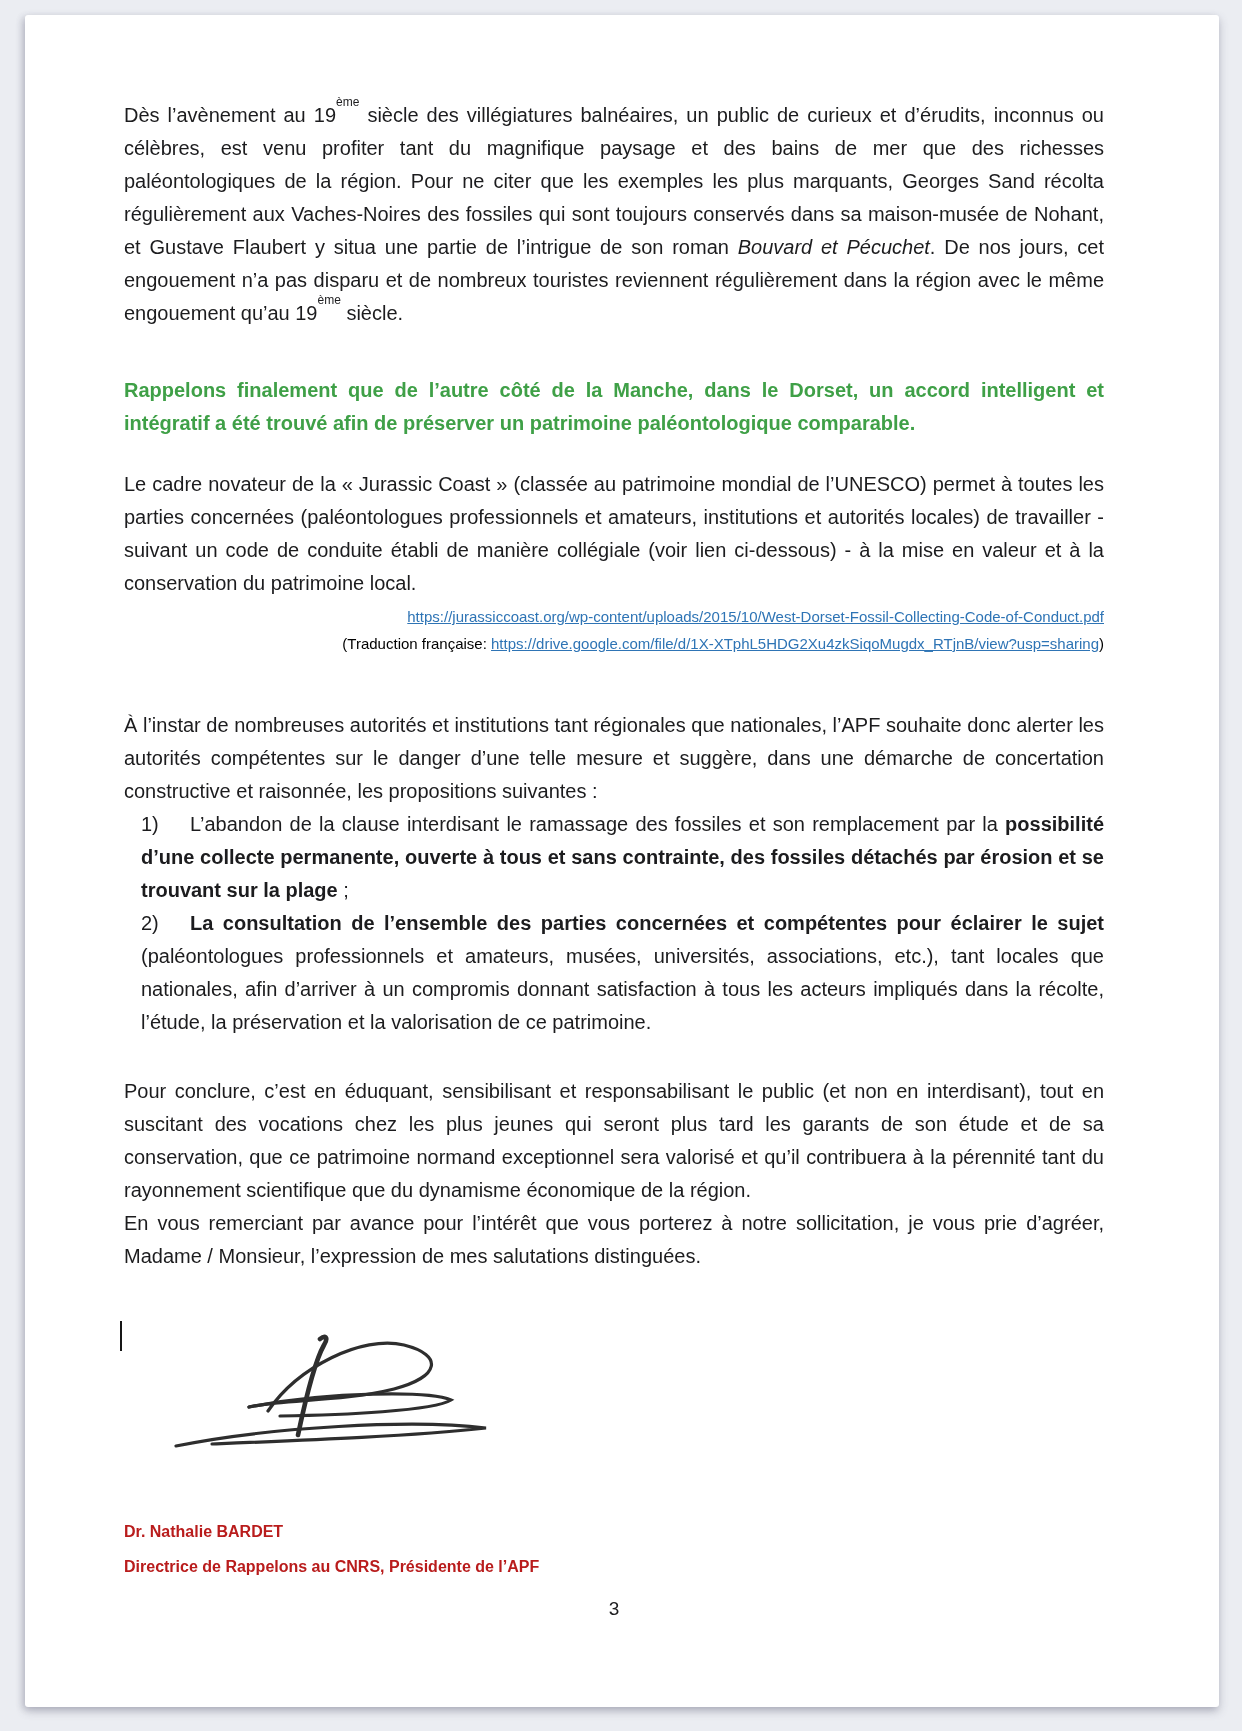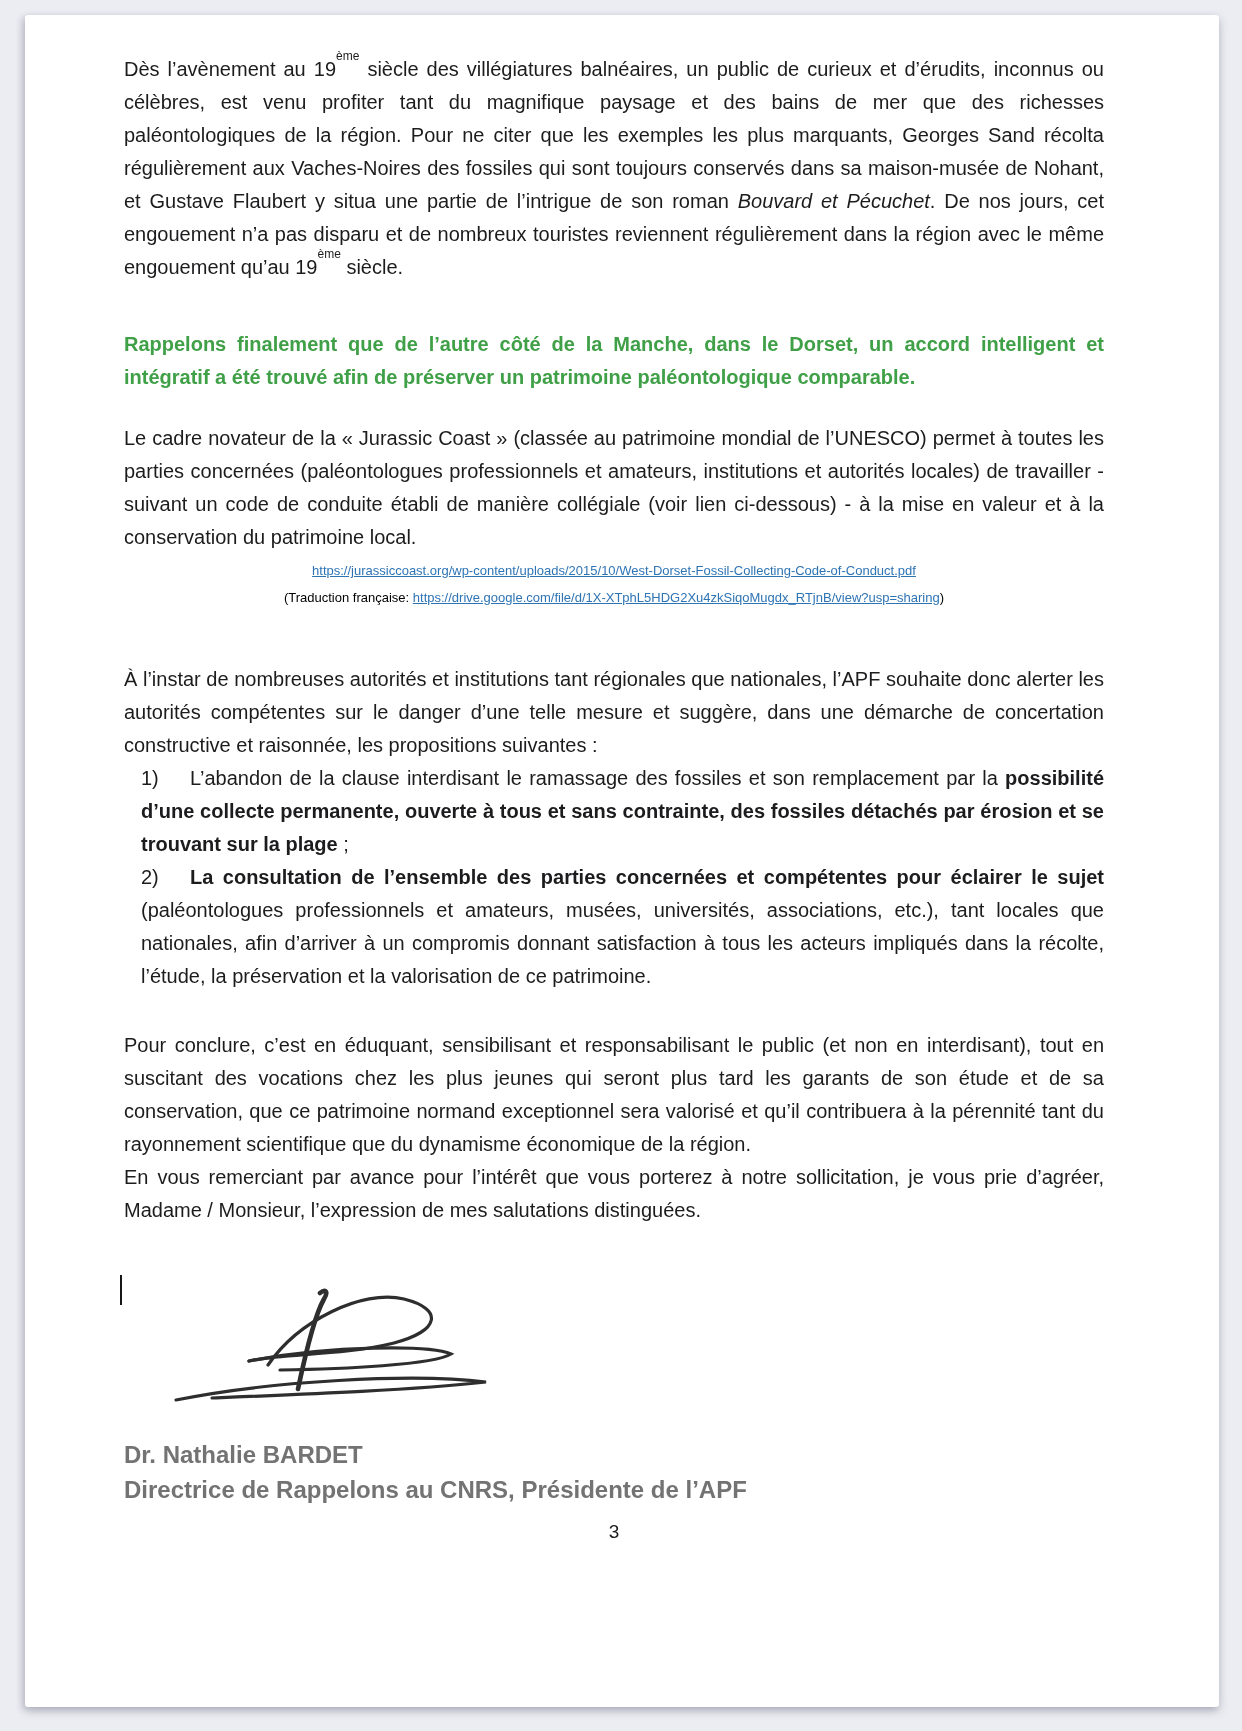--- a/index.html
+++ b/index.html
@@ -14,40 +14,40 @@
   .paper {
     position: absolute;
     left: 25px;
     top: 15px;
     width: 1194px;
     height: 1692px;
     background: #ffffff;
     border-radius: 3px;
     box-shadow: 0 4px 10px rgba(70,70,95,.30), -3px 2px 6px rgba(70,70,95,.15);
     box-sizing: border-box;
-    padding: 38px 115px 0 99px;
+    padding: 84px 115px 0 99px;
   }
   .body-text {
     font-size: 20px;
     line-height: 33px;
     color: #1c1c1e;
     text-align: justify;
   }
   p { margin: 0; }
   .p1 { margin-bottom: 44px; }
   .green-statement {
     color: #3fa047;
     font-weight: bold;
     margin-bottom: 22px;
   }
   .p-jurassic { margin-bottom: 3px; margin-top: 28px; }
   .links-block {
-    font-size: 13px;
+    font-size: 15px;
     line-height: 27px;
-    text-align: center;
+    text-align: right;
     margin-bottom: 52px;
   }
   .doc-link {
     color: #2e74b5;
     text-decoration: underline;
     cursor: pointer;
     word-break: break-all;
   }
   .p-apf { margin-bottom: 0; }
   .item { margin-left: 17px; }
@@ -74,25 +74,25 @@
   }
   .signature-wrap svg { display: block; }
   .sig-stroke {
     fill: none;
     stroke: #2e2e2e;
     stroke-width: 3.2;
     stroke-linecap: round;
   }
   .sig-stroke.heavy { stroke-width: 4.6; }
   .signatory {
-    margin-top: 32px;
+    margin-top: 63px;
     font-weight: bold;
-    font-size: 24px;
+    font-size: 16px;
     line-height: 35px;
-    color: #737373;
+    color: #b91c1c;
   }
   .page-number {
     margin-top: 14px;
     text-align: center;
     font-size: 19px;
     color: #1c1c1e;
   }
 </style>
 </head>
 <body>

